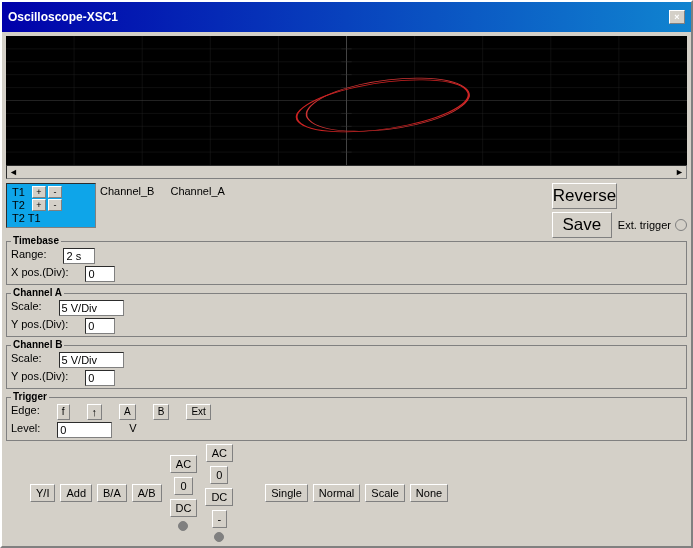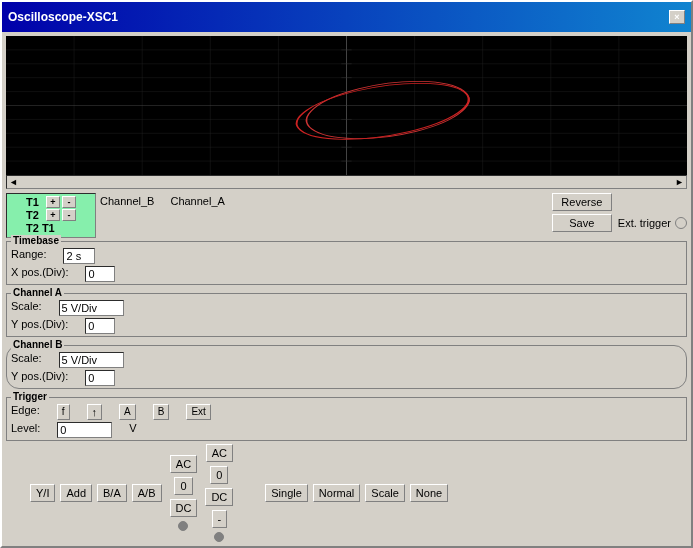--- a/index.html
+++ b/index.html
@@ -73,24 +73,23 @@
       flex-shrink: 0;
     }
     .controls-row1 {
       display: flex;
       align-items: flex-start;
       gap: 4px;
       margin-bottom: 3px;
     }
     .time-markers {
       border: 1px inset #808080;
-      padding: 2px 19px;
-      background: #86efac;
+      padding: 2px 5px;
+      background: #0ea5e9;
       min-width: 90px;
-      font-weight: bold;
     }
     .time-marker-row {
       display: flex;
       align-items: center;
       gap: 2px;
       margin-bottom: 1px;
     }
     .small-btn {
       width: 14px;
       height: 12px;
@@ -121,21 +120,21 @@
     }
     .wide-btn {
       padding: 2px 0;
       background: #d4d0c8;
       border: 1px solid;
       border-top-color: #fff;
       border-left-color: #fff;
       border-bottom-color: #808080;
       border-right-color: #808080;
       cursor: pointer;
-      font-size: 11px;
+      font-size: 17px;
       min-width: 60px;
       text-align: center;
     }
     .ext-trigger-area {
       display: flex;
       align-items: center;
       gap: 4px;
       font-size: 11px;
     }
     .radio-circle {
@@ -355,21 +354,21 @@
             <span>Scale:</span>
             <input class="input-field" value="5 V/Div" style="width: 65px;">
           </div>
           <div class="section-row">
             <span>Y pos.(Div):</span>
             <input class="input-field" value="0" style="width: 30px;">
           </div>
         </div>
       </div>
 
-      <div class="section" style="min-width:130px;border-radius:13px;">
+      <div class="section" style="min-width:130px;">
         <span class="section-title">Channel B</span>
         <div class="section-content">
           <div class="section-row">
             <span>Scale:</span>
             <input class="input-field" value="5 V/Div" style="width: 65px;">
           </div>
           <div class="section-row">
             <span>Y pos.(Div):</span>
             <input class="input-field" value="0" style="width: 30px;">
           </div>

